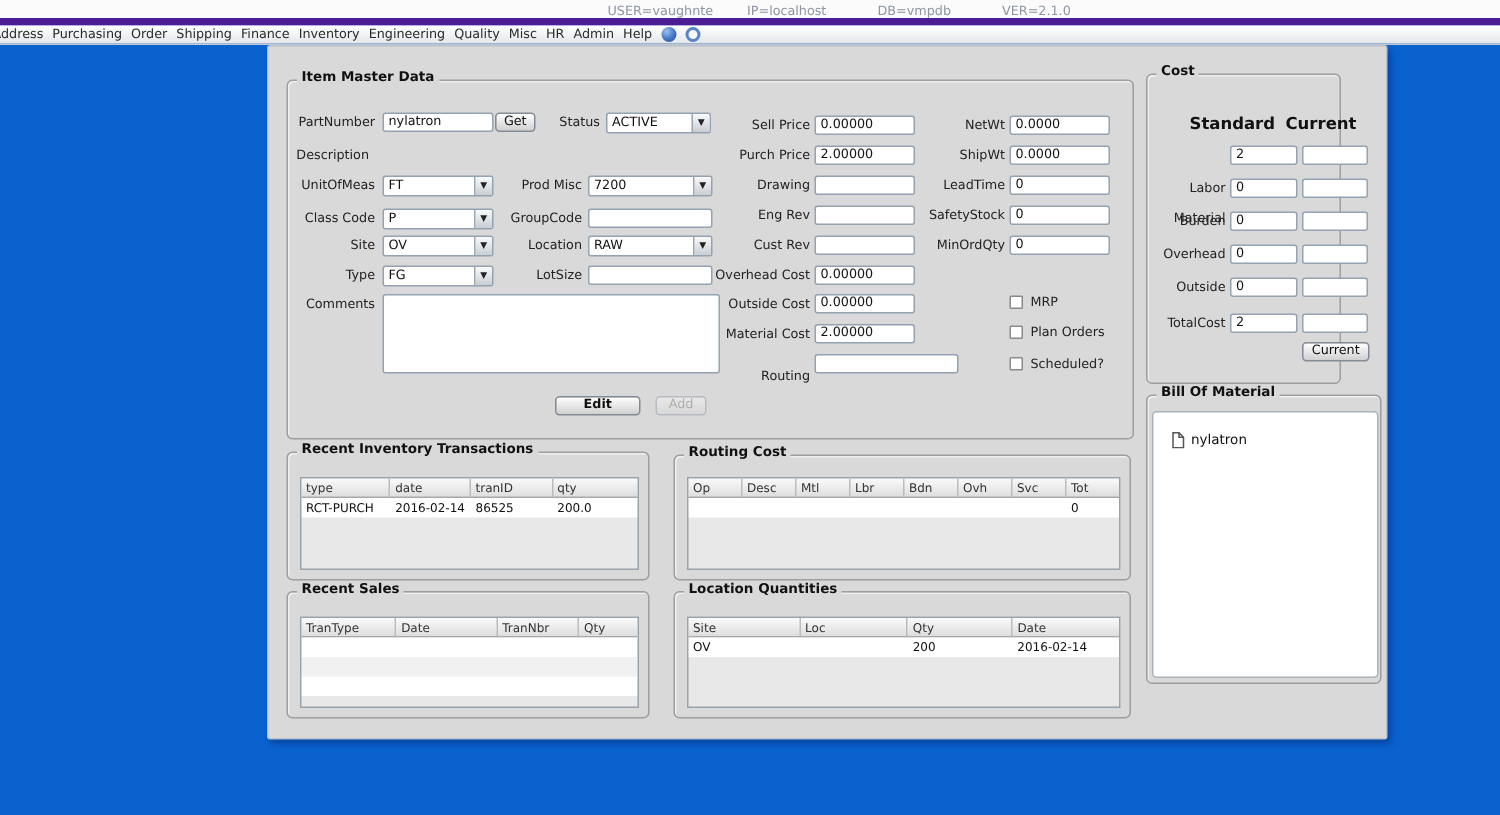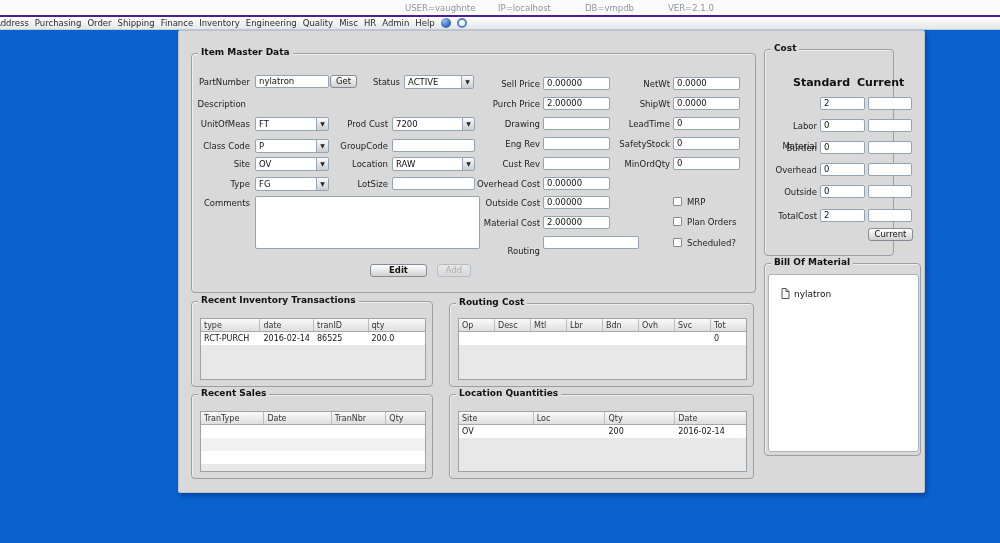--- a/index.html
+++ b/index.html
@@ -1,21 +1,21 @@
 <!DOCTYPE html>
 <html><head>
 <meta charset="utf-8">
 <style>
   * { margin:0; padding:0; box-sizing:border-box; }
   html,body { width:1000px; height:543px; overflow:hidden; }
   body { font-family:"DejaVu Sans", sans-serif; background:#0a62cf; position:relative; }
 
   
   .topstrip { position:absolute; left:0; top:0; width:1000px; height:17px;
-    background:#fbfbfb; border-bottom:2px solid #4c1d95; }
+    background:#fbfbfb; border-bottom:5px solid #4c1d95; }
   .topstrip span { position:absolute; top:3px; font-size:8.5px; color:#8d95a3; }
   .menubar { position:absolute; left:0; top:17px; width:1000px; height:13px;
     background:linear-gradient(#ffffff,#e3e7eb); border-bottom:1px solid #c4ccd6;
     display:flex; align-items:center; }
   .menu-items { display:flex; gap:6px; margin-left:-5px; align-items:center; }
   .menu-items span { font-size:8.5px; color:#2a2a2a; white-space:nowrap; cursor:default; }
   .mb-icon { width:10px; height:10px; border-radius:50%; display:inline-block; }
   .mb-globe { background:radial-gradient(circle at 35% 30%, #9cc0ee 0%, #3f74c4 55%, #274f90 100%); }
   .mb-ring  { background:#f4f7fb; border:2px solid #5a83c6; width:10px; height:10px; }
 
@@ -105,21 +105,21 @@
     <div class="lbl" style="left:2px; top:23px; width:56px;">PartNumber</div>
     <div class="fld" style="left:63px; top:21px; width:74px;">nylatron</div>
     <div class="btn" style="left:138px; top:21px; width:27px;">Get</div>
     <div class="lbl" style="left:160px; top:23px; width:48px;">Status</div>
     <div class="cmb" style="left:212px; top:21px; width:70px;"><span>ACTIVE</span><span class="arrow">▼</span></div>
 
     <div class="lbl" style="left:2px; top:45px; width:52px;">Description</div>
 
     <div class="lbl" style="left:2px; top:65px; width:56px;">UnitOfMeas</div>
     <div class="cmb" style="left:63px; top:63px; width:74px;"><span>FT</span><span class="arrow">▼</span></div>
-    <div class="lbl" style="left:130px; top:65px; width:66px;">Prod Cust</div>
+    <div class="lbl" style="left:130px; top:65px; width:66px;">Prod Misc</div>
     <div class="cmb" style="left:200px; top:63px; width:83px;"><span>7200</span><span class="arrow">▼</span></div>
 
     <div class="lbl" style="left:2px; top:87px; width:56px;">Class Code</div>
     <div class="cmb" style="left:63px; top:85px; width:74px;"><span>P</span><span class="arrow">▼</span></div>
     <div class="lbl" style="left:130px; top:87px; width:66px;">GroupCode</div>
     <div class="fld" style="left:200px; top:85px; width:83px;"></div>
 
     <div class="lbl" style="left:2px; top:105px; width:56px;">Site</div>
     <div class="cmb" style="left:63px; top:103px; width:74px;"><span>OV</span><span class="arrow">▼</span></div>
     <div class="lbl" style="left:130px; top:105px; width:66px;">Location</div>

